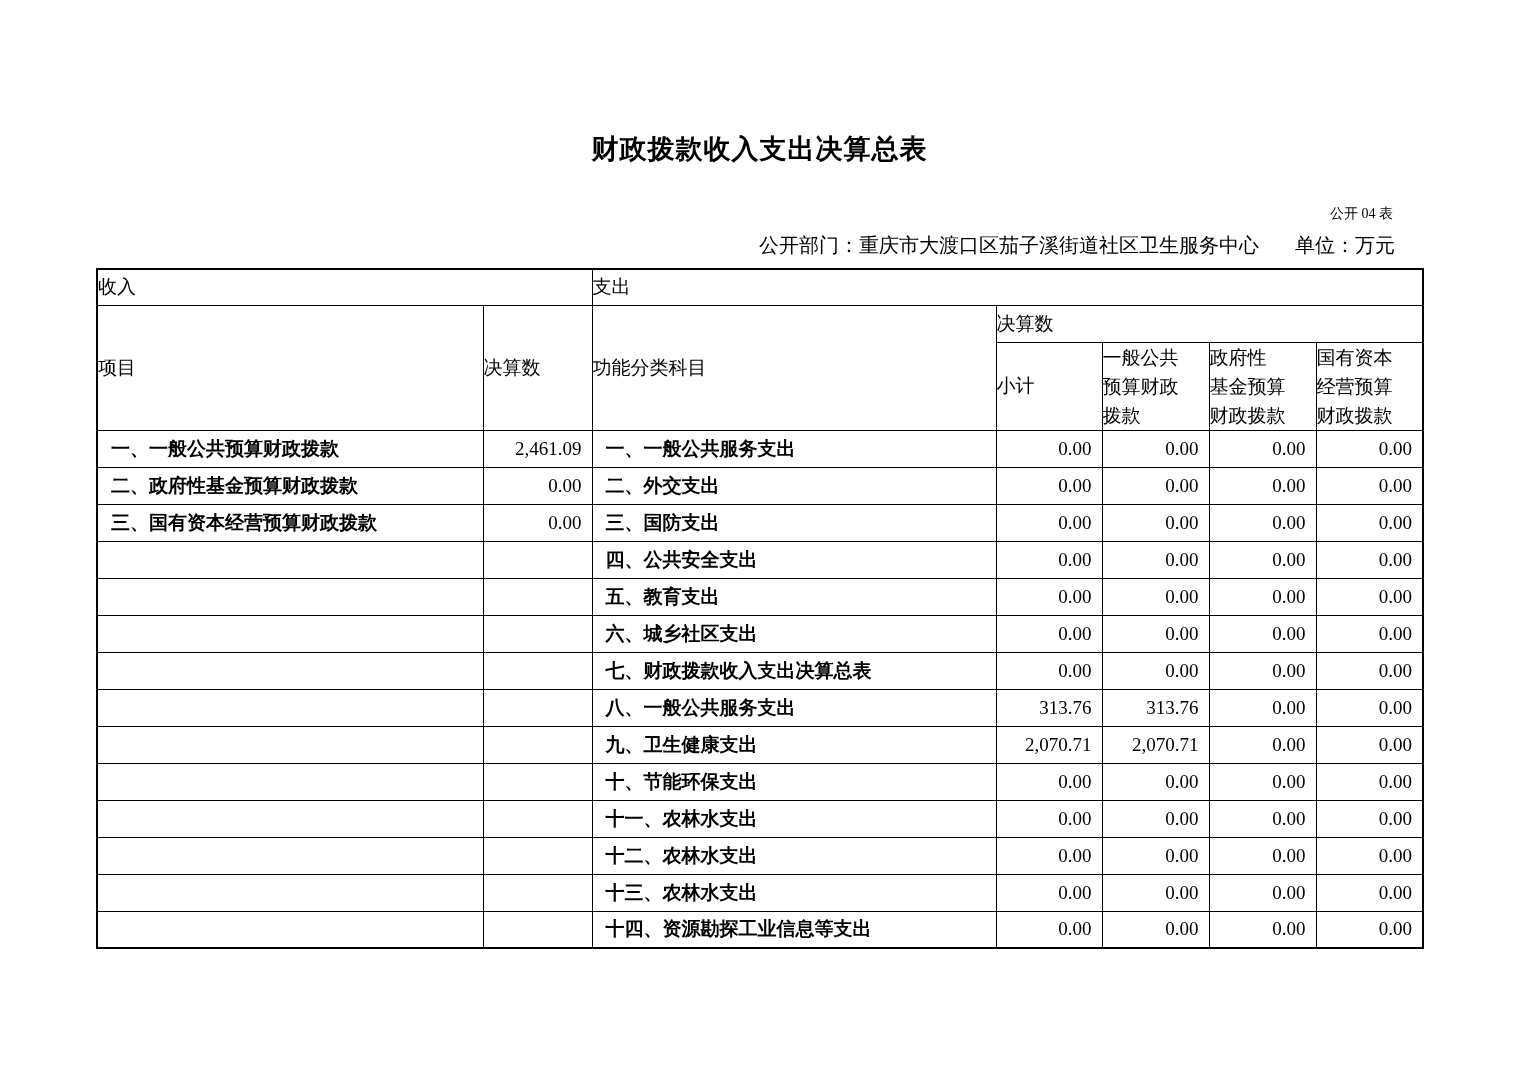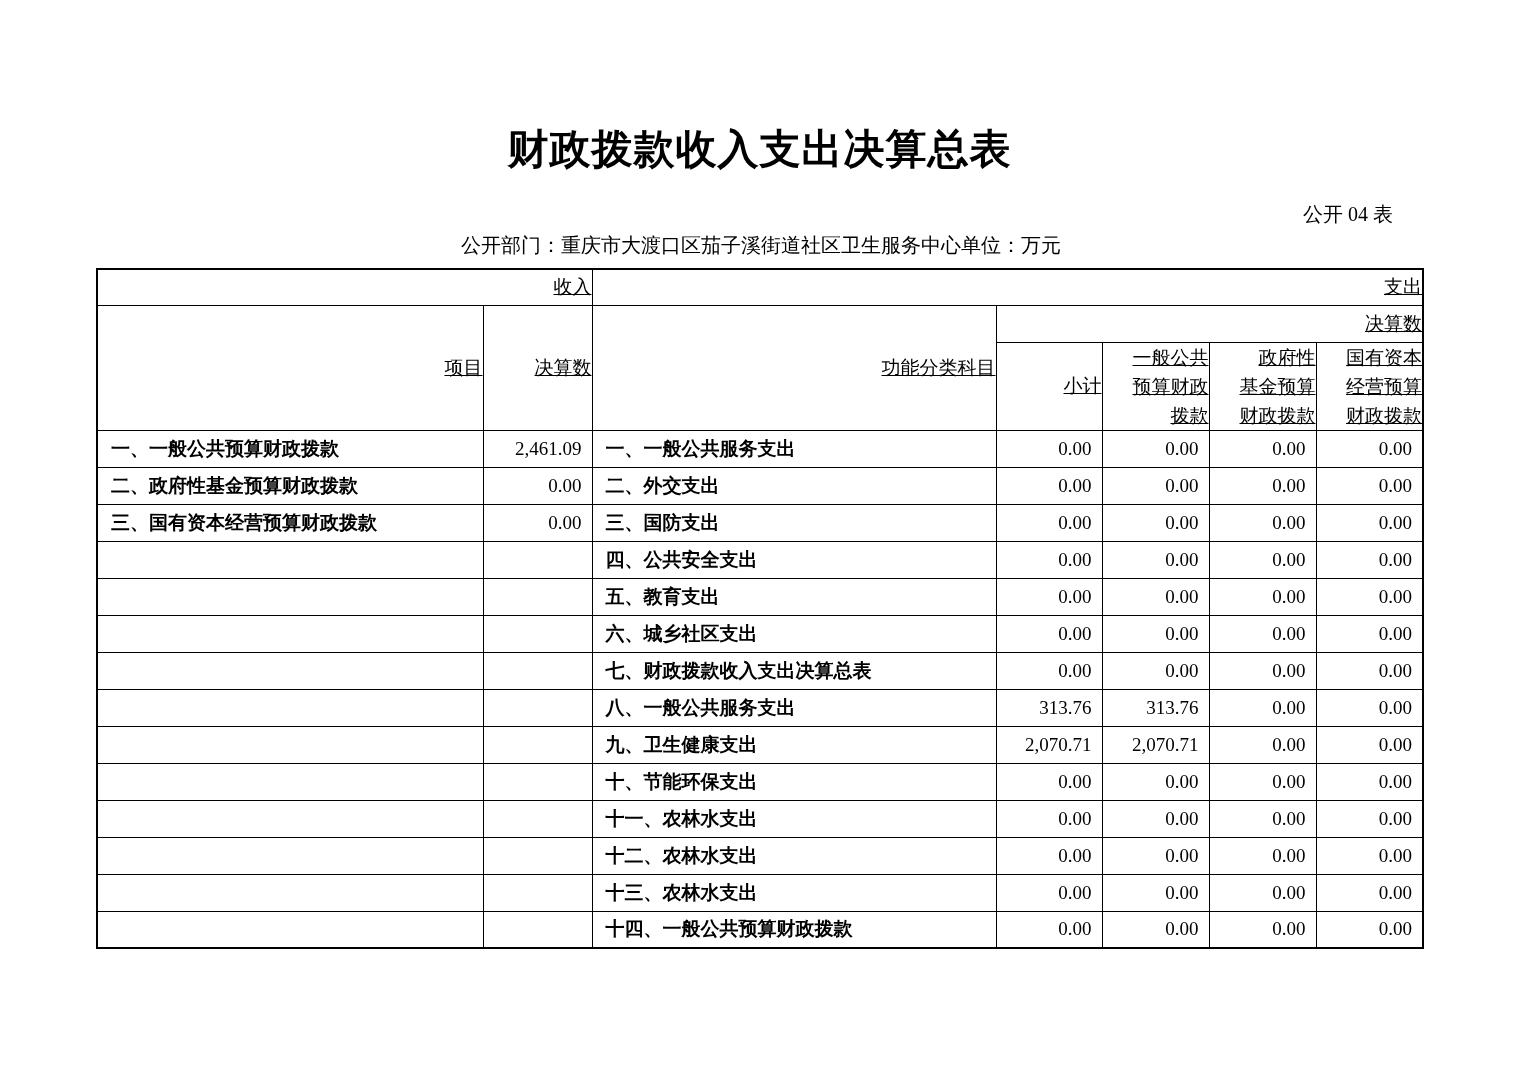--- a/index.html
+++ b/index.html
@@ -7,54 +7,54 @@
     position:relative;
     width:1518px; height:1074px;
     background:#ffffff;
     color:#000;
     font-family:"Liberation Serif","DejaVu Serif",serif;
     overflow:hidden;
   }
   .title {
     position:absolute; top:122px; left:96px; width:1327px;
     text-align:center;
-    font-size:41px; font-weight:700;
+    font-size:27px; font-weight:700;
     letter-spacing:1px;
     line-height:54px;
   }
   .code-line {
     position:absolute; top:202px; left:96px; width:1327px;
     box-sizing:border-box; padding-right:30px;
-    text-align:right; font-size:20px; line-height:24px;
+    text-align:right; font-size:14px; line-height:24px;
   }
   .meta-line {
     position:absolute; top:233px; left:96px; width:1327px;
     box-sizing:border-box; padding-left:31px; padding-right:28px;
-    display:flex; justify-content:center;
-    font-size:20px; line-height:24px;
+    display:flex; justify-content:flex-end;
+    font-size:20px; line-height:24px;gap:36px;
   }
   table.fin {
     position:absolute; top:268px; left:96px;
     width:1327px;
     border-collapse:collapse; table-layout:fixed;
     border:2px solid #000;
   }
   table.fin td {
     border:1px solid #000;
     font-size:19px;
     padding:0;
     vertical-align:middle;
     overflow:hidden;
     word-break:break-all;
   }
   tr.hr1 { height:36px; }
   tr.hr2 { height:37px; }
   tr.hr3 { height:86px; }
   tr.dr  { height:37px; }
-  .hc  { text-align:right;text-decoration:underline; }
+  .hc  { text-align:left; }
   .item { text-align:left; padding-left:13px !important;font-weight:bold; }
   .num  { text-align:right; padding-right:10px !important; }
   .preline { white-space:pre-line; line-height:29px; }
 </style>
 </head>
 <body>
 
 <div class="page">
 
   <div class="title">财政拨款收入支出决算总表</div>
@@ -229,21 +229,21 @@
       <td class="item">十三、农林水支出</td>
       <td class="num">0.00</td>
       <td class="num">0.00</td>
       <td class="num">0.00</td>
       <td class="num">0.00</td>
     </tr>
 
     <tr class="dr">
       <td class="item"></td>
       <td class="num"></td>
-      <td class="item">十四、一般公共预算财政拨款</td>
+      <td class="item">十四、资源勘探工业信息等支出</td>
       <td class="num">0.00</td>
       <td class="num">0.00</td>
       <td class="num">0.00</td>
       <td class="num">0.00</td>
     </tr>
 
   </tbody>
     </table>
 </div>
 

